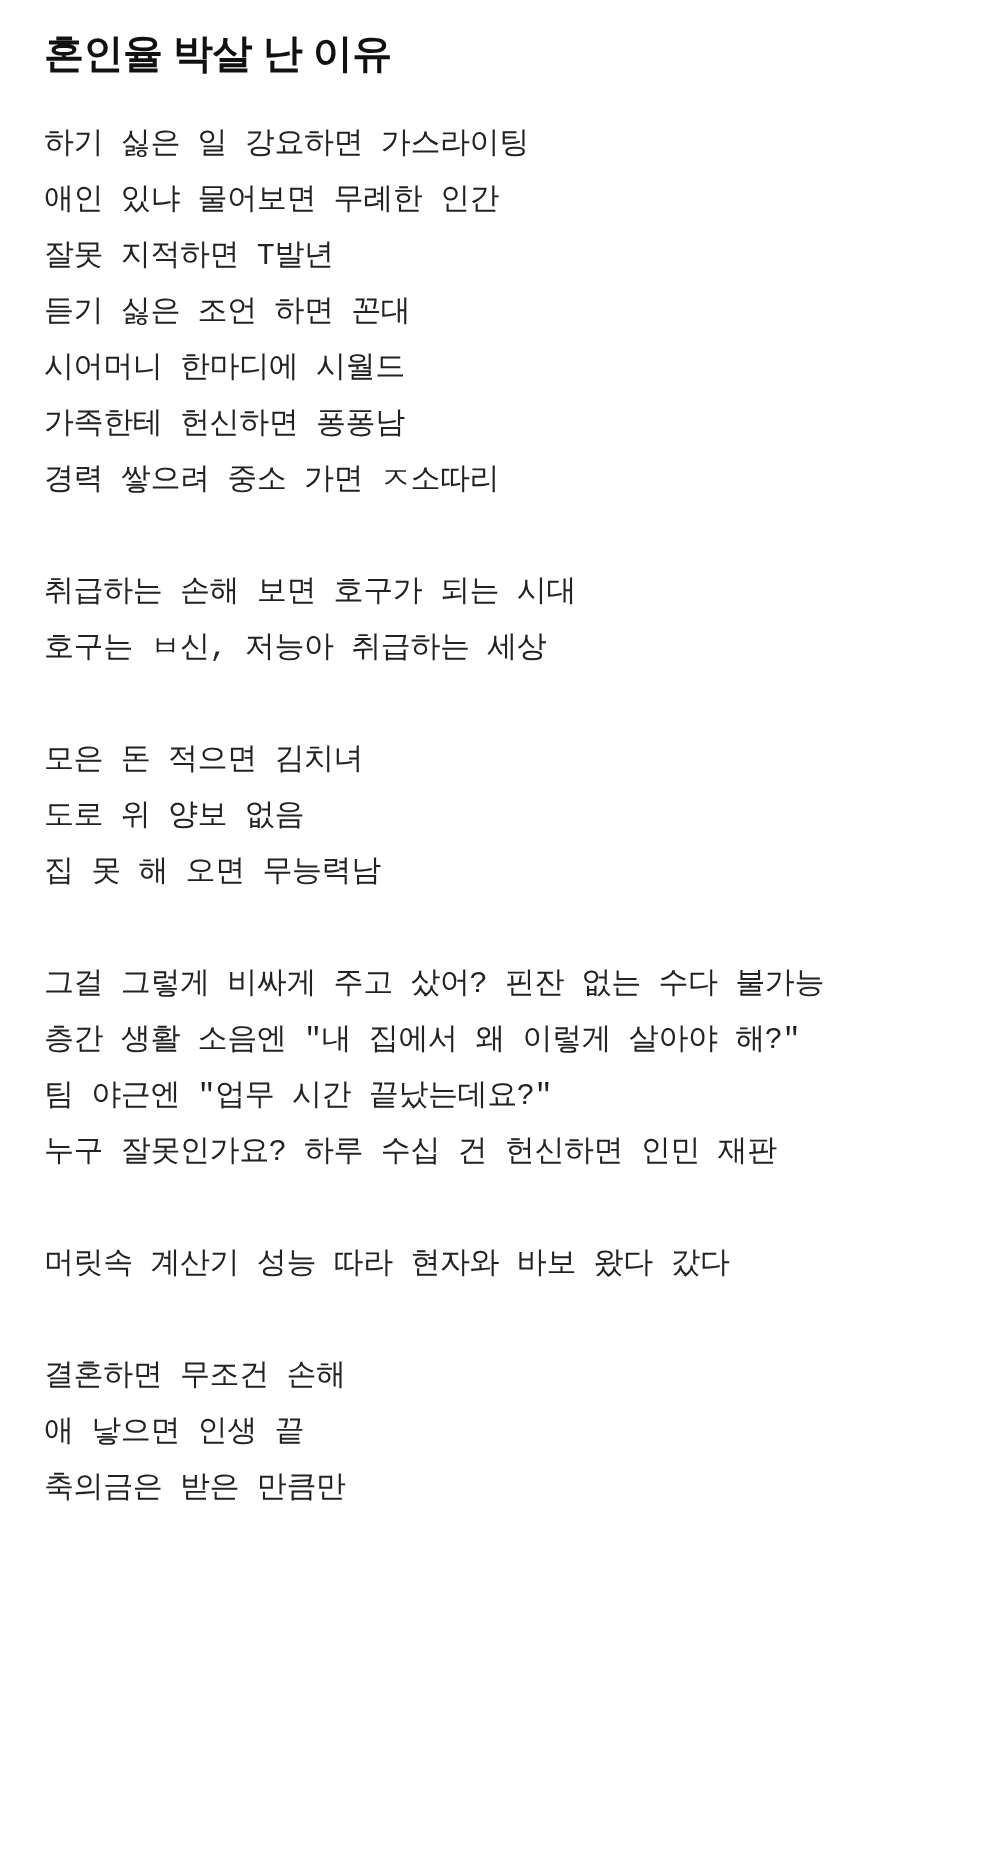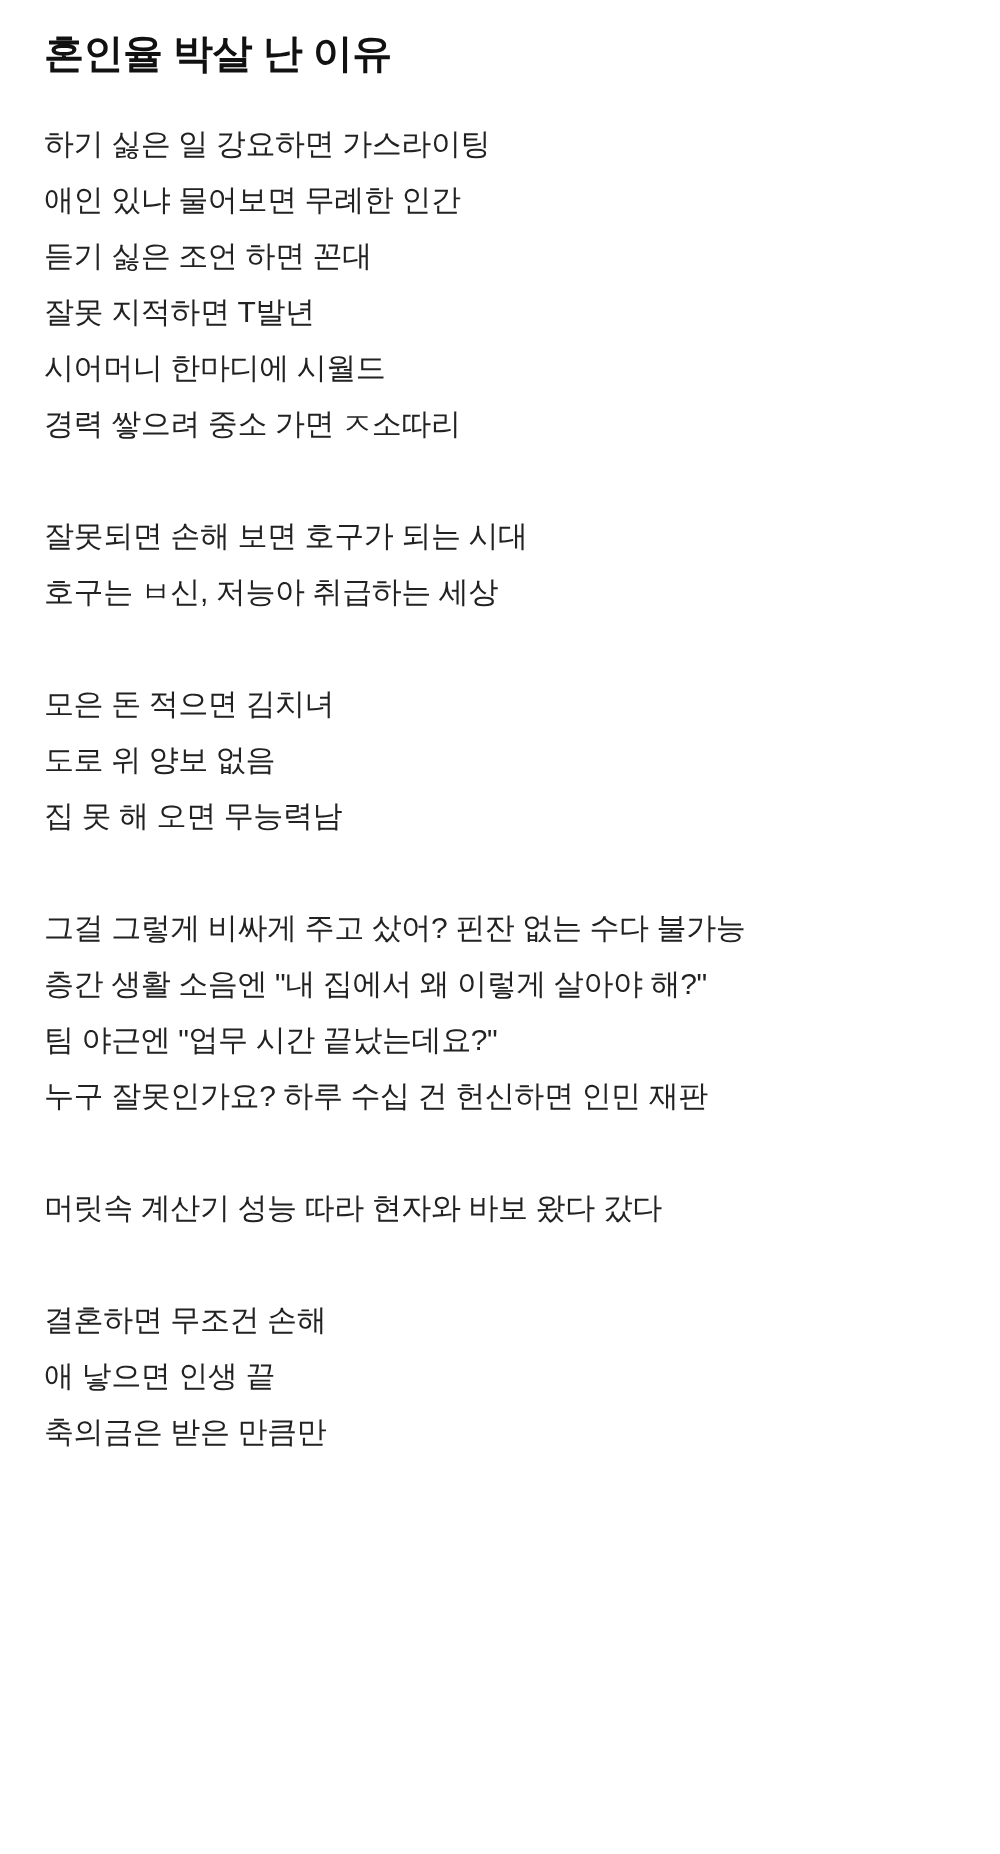--- a/index.html
+++ b/index.html
@@ -25,20 +25,21 @@
   .post-title {
     font-size: 40px;
     font-weight: bold;
     line-height: 1.25;
     letter-spacing: -0.5px;
     color: #111111;
     margin: 0 0 38px 0;
   }
   .body-block {
     margin: 0;
+    font-family: Liberation Mono, monospace;
   }
   .line {
     font-size: 30px;
     line-height: 56px;
     letter-spacing: -0.4px;
     color: #222222;
     white-space: pre-wrap;
     min-height: 56px;
   }
   .spacer {
@@ -48,30 +49,31 @@
 </head>
 <body>
 
 <div class="page">
   <h1 class="post-title">혼인율 박살 난 이유</h1>
   <div class="body-content">
 
     <div class="body-block">
       <div class="line">하기 싫은 일 강요하면 가스라이팅</div>
       <div class="line">애인 있냐 물어보면 무례한 인간</div>
+      <div class="line">잘못 지적하면 T발년</div>
       <div class="line">듣기 싫은 조언 하면 꼰대</div>
-      <div class="line">잘못 지적하면 T발년</div>
       <div class="line">시어머니 한마디에 시월드</div>
+      <div class="line">가족한테 헌신하면 퐁퐁남</div>
       <div class="line">경력 쌓으려 중소 가면 ㅈ소따리</div>
     </div>
 
     <div class="spacer"></div>
 
     <div class="body-block">
-      <div class="line">잘못되면 손해 보면 호구가 되는 시대</div>
+      <div class="line">취급하는 손해 보면 호구가 되는 시대</div>
       <div class="line">호구는 ㅂ신, 저능아 취급하는 세상</div>
     </div>
 
     <div class="spacer"></div>
 
     <div class="body-block">
       <div class="line">모은 돈 적으면 김치녀</div>
       <div class="line">도로 위 양보 없음</div>
       <div class="line">집 못 해 오면 무능력남</div>
     </div>

